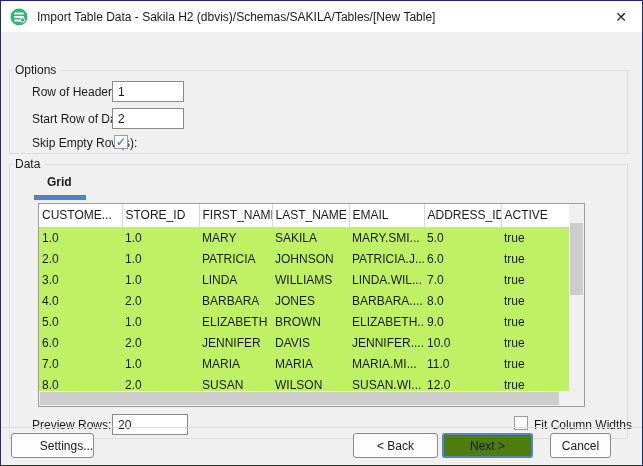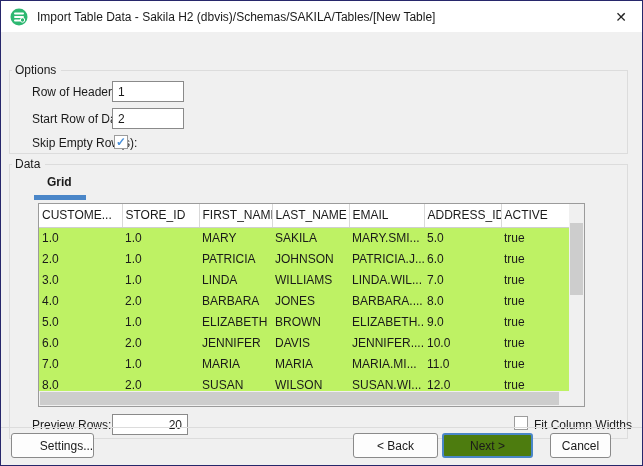--- a/index.html
+++ b/index.html
@@ -204,21 +204,21 @@
       <div class="vscrollbar">
         <div class="vthumb"></div>
       </div>
       <div class="hscrollbar">
         <div class="hthumb"></div>
       </div>
       <div class="scroll-corner"></div>
     </div>
 
     <span class="form-label" style="left:22px; top:253px;">Preview Rows:</span>
-    <input class="text-input" style="left: 102px; top: 249px; width: 76px; text-align: right;" value="20">
+    <input class="text-input" style="left: 102px; top: 249px; width: 76px;" value="20">
 
     <span class="checkbox" style="left:504px; top:251px;"></span>
     <span class="form-label" style="left:524px; top:253px;">Fit Column Widths</span>
   </div>
 
   <div class="bottom-sep"></div>
   <div class="btn btn-settings">Settings...</div>
   <div class="btn btn-back">&lt; Back</div>
   <div class="btn btn-next">Next &gt;</div>
   <div class="btn btn-cancel">Cancel</div>

